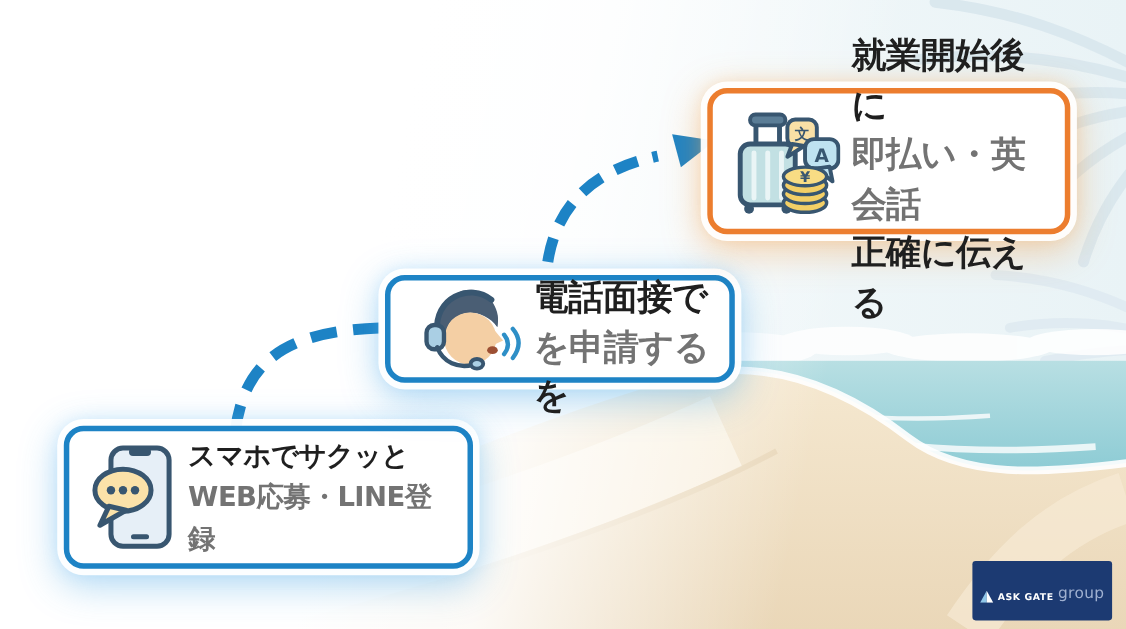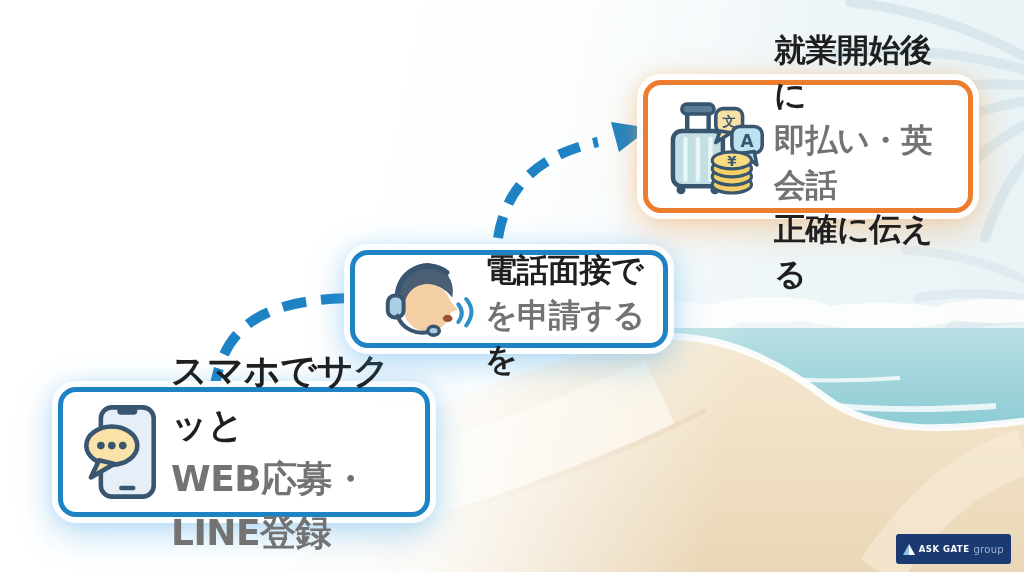--- a/index.html
+++ b/index.html
@@ -22,31 +22,31 @@
   }
   .step-box.orange{
     border-color:#ec7d2e;
     box-shadow:0 0 0 6px rgba(255,255,255,.95),0 10px 34px 6px rgba(242,152,62,.38),0 0 16px 2px rgba(250,185,110,.38);
   }
   #step1{left:58px;top:387px;width:372px;height:130px;}
   #step2{left:350px;top:250px;width:318px;height:98px;justify-content:center;}
   #step3{left:643px;top:80px;width:330px;height:133px;}
   .step-icon{flex:none;margin-right:10px;display:flex;align-items:center;}
   .step-text{font-weight:700;color:#1f1f1f;letter-spacing:-0.5px;}
-  #step1 .step-text{font-size:36px;line-height:1.5;}
+  #step1 .step-text{font-size:25px;line-height:1.5;}
   #step2 .step-text,#step3 .step-text{font-size:32px;line-height:1.4;margin-top:32px;}
   .seg-orange{color:#737373;}
   .seg-dark{color:#1f1f1f;}
   .logo{
     position:absolute;right:13px;bottom:8px;z-index:4;height:22px;
-    background:#1c3a72;border-radius:3px;display:flex;align-items:center;
-    padding:4px 7px;gap:4px;
+    background:#1c3a72;border-radius:3px;display:flex;align-items:flex-end;
+    padding:16px 7px;gap:4px;
   }
   .logo-brand{color:#ffffff;font-weight:700;font-size:8.5px;letter-spacing:.5px;}
-  .logo-suffix{color:#9fb0d0;font-size:10px;letter-spacing:.3px;}
+  .logo-suffix{color:#9fb0d0;font-size:14px;letter-spacing:.3px;}
 </style>
 </head>
 <body>
 
 <div class="canvas">
 
   <svg class="bg-svg" width="1024" height="572" viewBox="0 0 1024 572">
     <defs>
       <linearGradient id="sky" x1="0" y1="0" x2="1" y2="0">
         <stop offset="0" stop-color="#ffffff"></stop>

